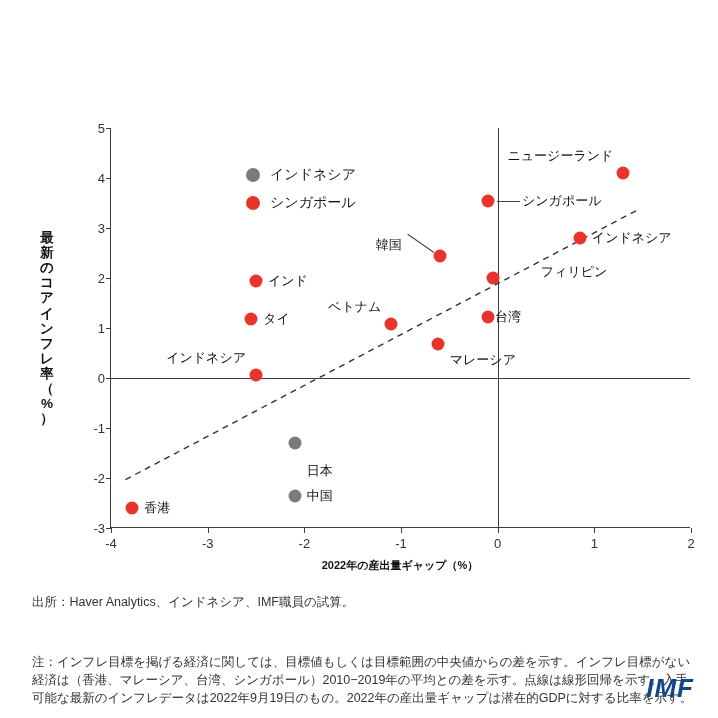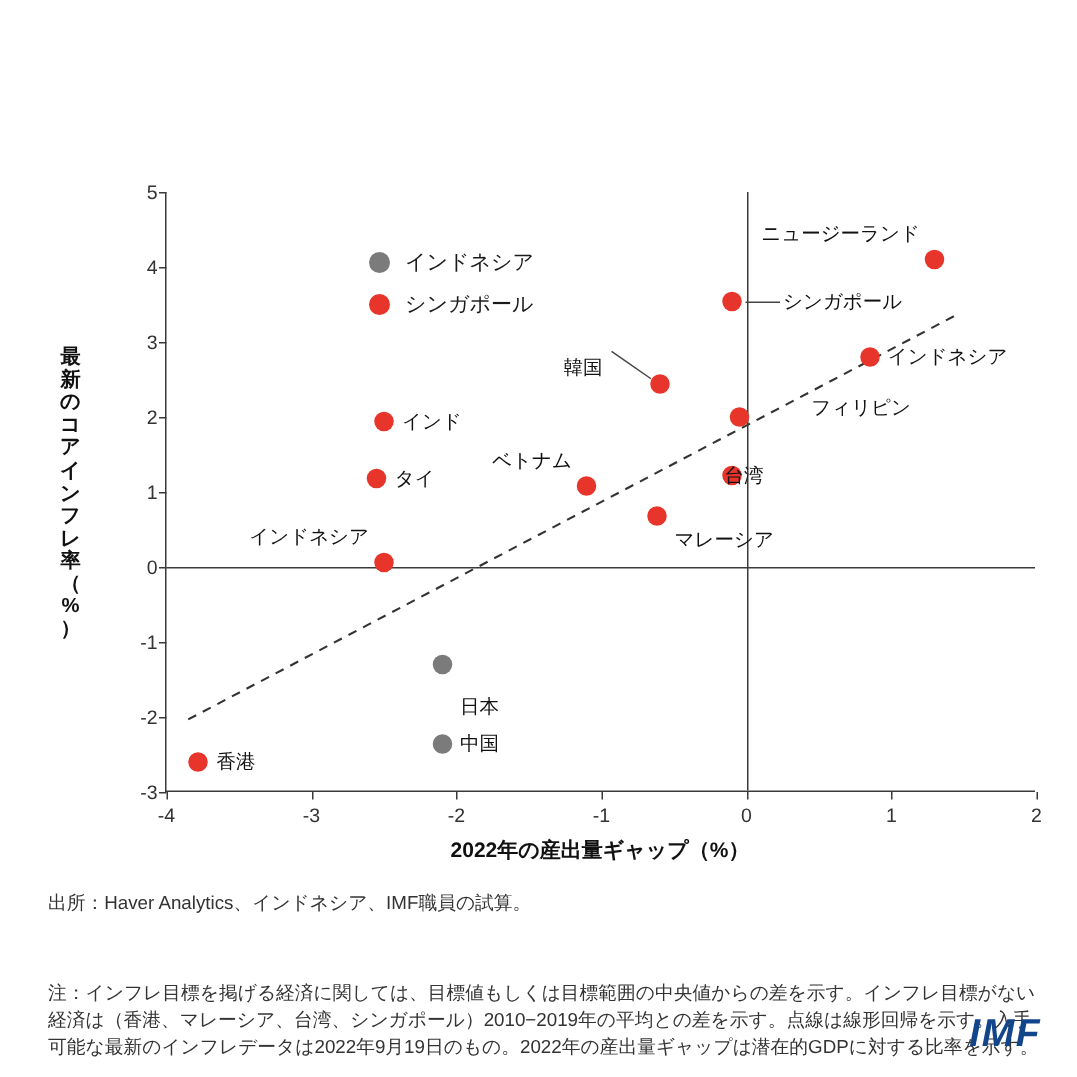--- a/index.html
+++ b/index.html
@@ -120,21 +120,21 @@
     line-height: 1.12;
     text-align: center;
     color: #111;
   }
   .xlabel {
     position: absolute;
     left: 110px;
     width: 580px;
     top: 448px;
     text-align: center;
-    font-size: 14px;
+    font-size: 11px;
     font-weight: bold;
     color: #111;
   }
   .point {
     position: absolute;
     width: 13px;
     height: 13px;
     border-radius: 50%;
     transform: translate(-50%, -50%);
   }
@@ -231,21 +231,21 @@
           <div class="plabel" style="left: 480.833px; top: 110px;">インドネシア</div>
           <div class="point red" style="left: 377px; top: 72.5px;"></div>
           <div class="plabel" style="left: 411px; top: 72.5px;">シンガポール</div>
           <div class="leader" style="left: 386px; top: 72.5px; width: 23px;"></div>
           <div class="point red" style="left: 381.833px; top: 150px;"></div>
           <div class="plabel" style="left: 393.833px; top: 144px; margin-left: 36px;">フィリピン</div>
           <div class="point red" style="left: 328.667px; top: 127.5px;"></div>
           <div class="plabel" style="transform: translate(-100%, -50%); left: 290.667px; top: 117px;">韓国</div>
           <div class="leader" style="left: 322.667px; top: 123.5px; width: 31.6228px; transform: rotate(-145.305deg);"></div>
           <div class="point red" style="left: 377px; top: 189px;"></div>
-          <div class="plabel" style="left: 372px; top: 189px;">台湾</div>
+          <div class="plabel" style="left: 384px; top: 189px;">台湾</div>
           <div class="point red" style="left: 145px; top: 152.5px;"></div>
           <div class="plabel" style="left: 157px; top: 152.5px;">インド</div>
           <div class="point red" style="left: 140.167px; top: 191px;"></div>
           <div class="plabel" style="left: 152.167px; top: 191px;">タイ</div>
           <div class="point red" style="left: 280.333px; top: 196px;"></div>
           <div class="plabel" style="text-align: right; transform: translate(-100%, -50%); left: 270.333px; top: 179px;">ベトナム</div>
           <div class="point red" style="left: 326.733px; top: 216px;"></div>
           <div class="plabel" style="left: 338.733px; top: 232px;">マレーシア</div>
           <div class="point red" style="left: 145px; top: 246.5px;"></div>
           <div class="plabel" style="text-align: right; transform: translate(-100%, -50%); left: 135px; top: 229.5px;">インドネシア</div>

